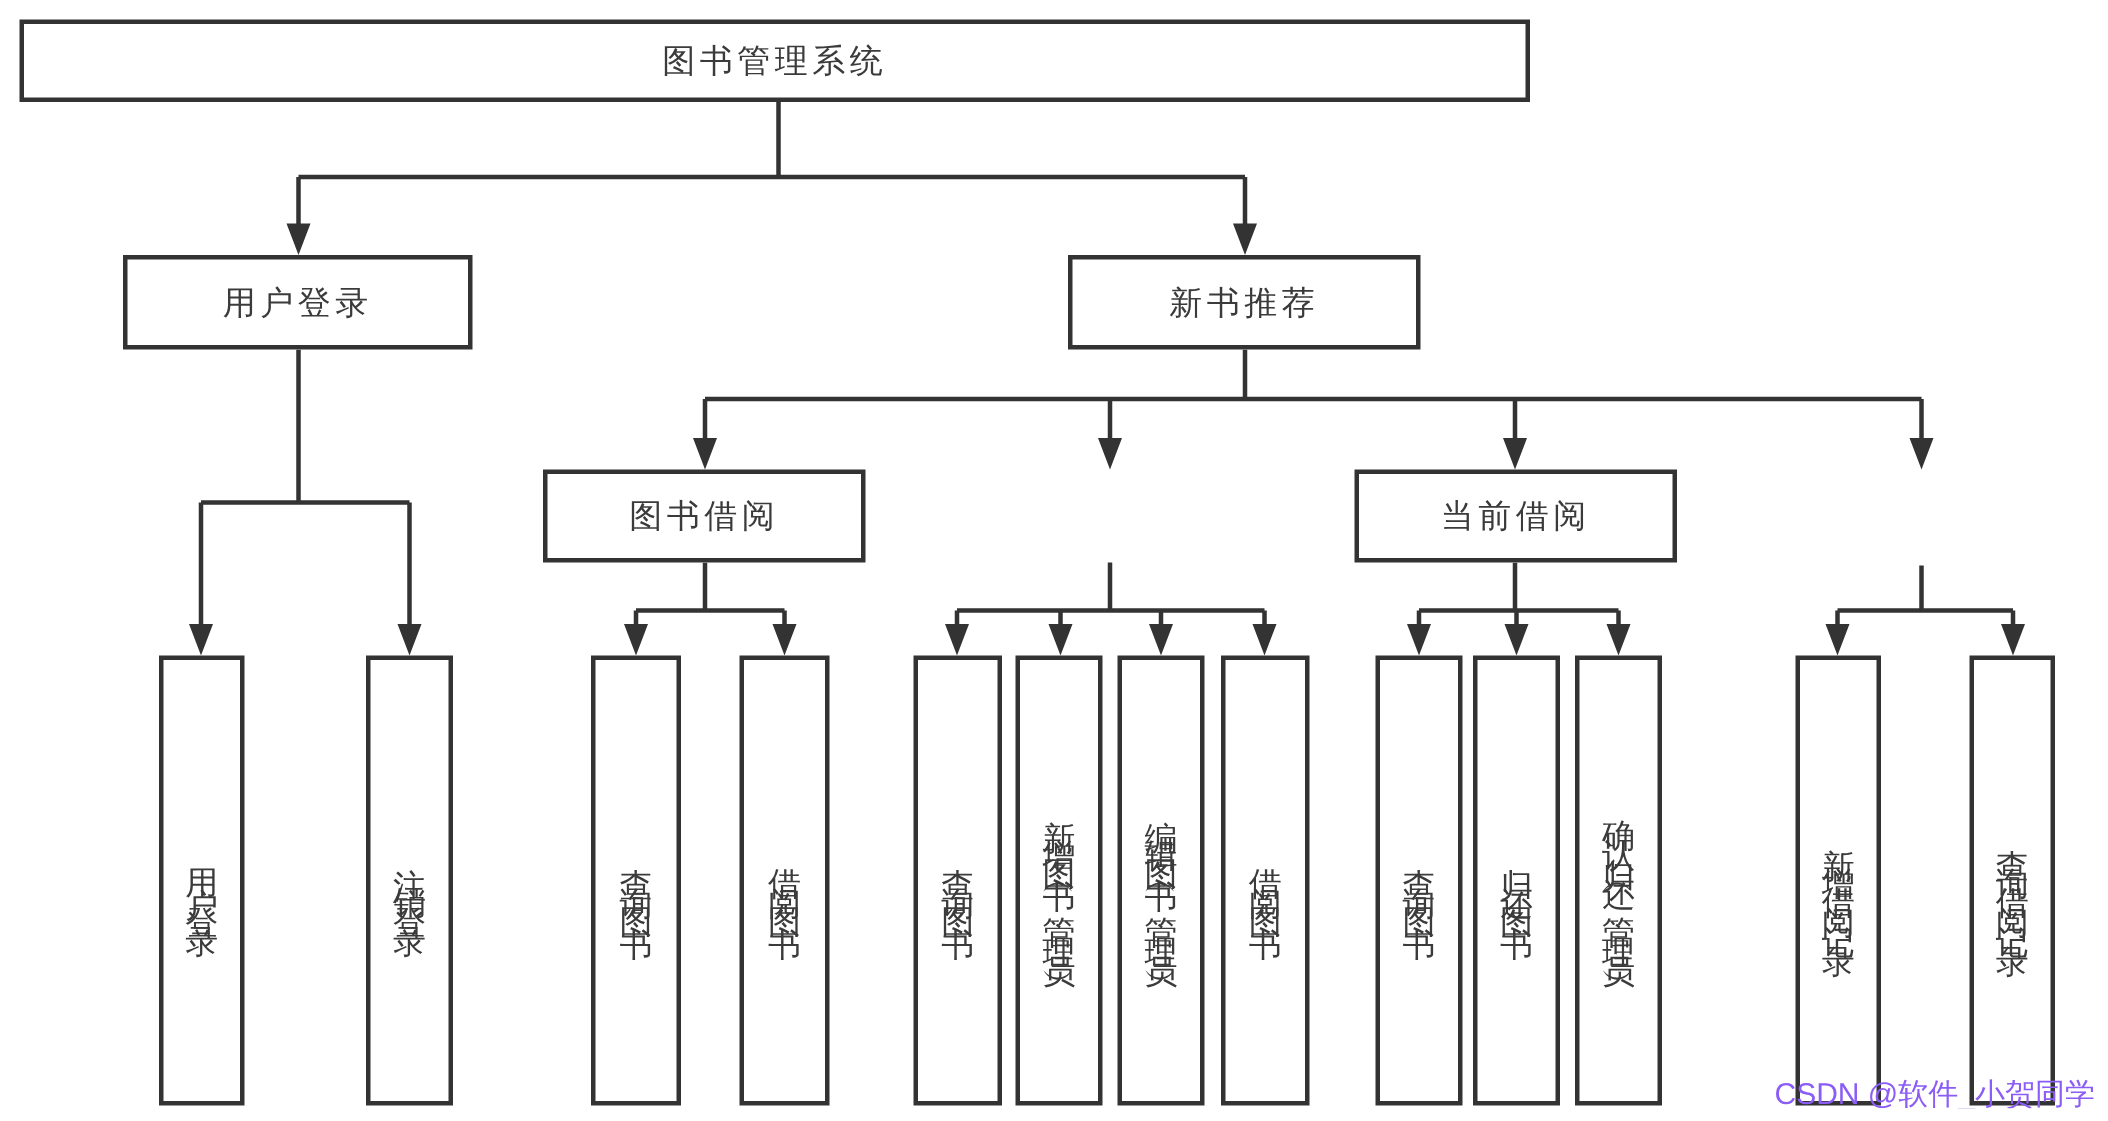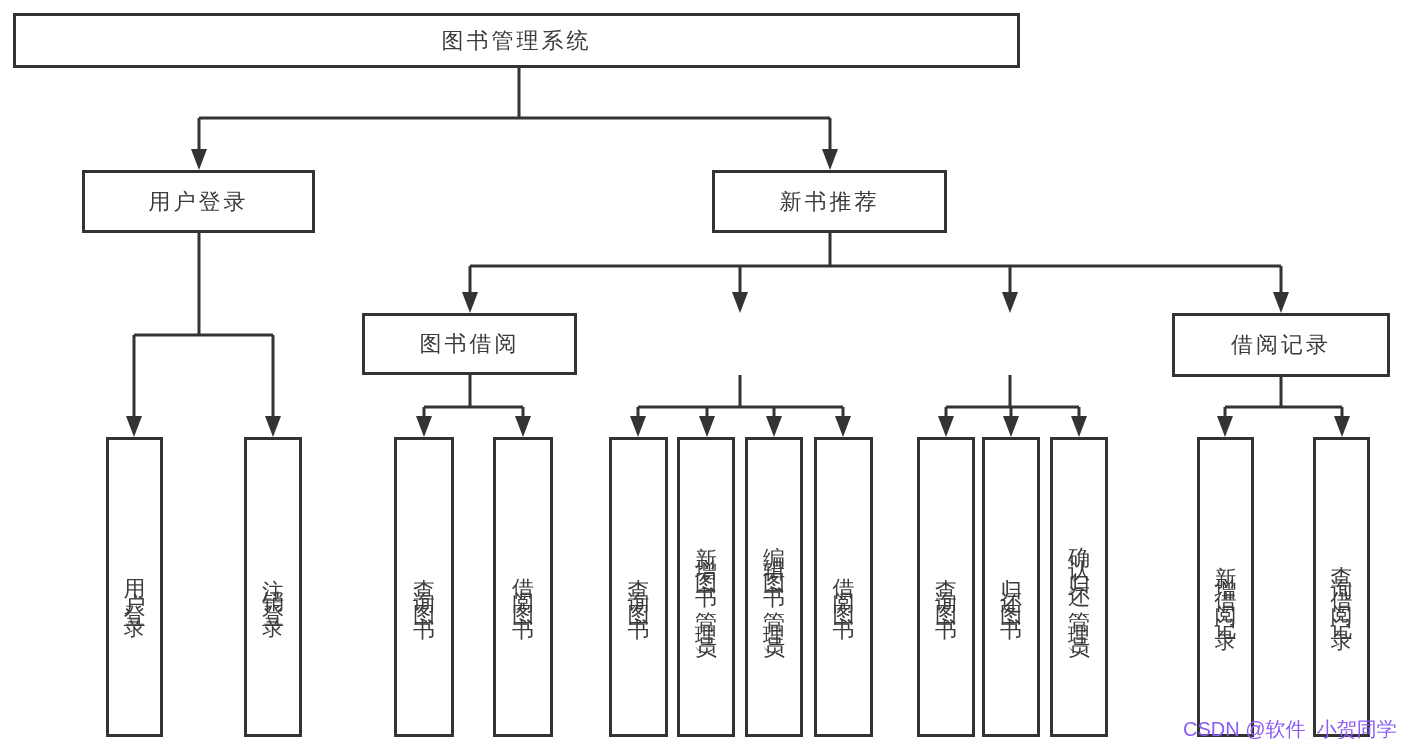--- a/index.html
+++ b/index.html
@@ -111,22 +111,22 @@
   <div class="box" style="left:82px; top:170px; width:233px; height:63px">
     <span class="hlabel">用户登录</span>
   </div>
   <div class="box" style="left:712px; top:170px; width:235px; height:63px">
     <span class="hlabel">新书推荐</span>
   </div>
 
   <div class="box" style="left:362px; top:313px; width:215px; height:62px">
     <span class="hlabel">图书借阅</span>
   </div>
-  <div class="box" style="left:1172px; top:313px; width:218px; height:64px">
-    <span class="hlabel">借阅记录</span>
+  <div class="box" style="left:903px; top:313px; width:215px; height:62px">
+    <span class="hlabel">当前借阅</span>
   </div>
 
   <div class="leaf" style="left:106px; width:57px">
     <span class="vtext">用户登录</span>
   </div>
   <div class="leaf" style="left:244px; width:58px">
     <span class="vtext">注销登录</span>
   </div>
 
   <div class="leaf" style="left:394px; width:60px">

